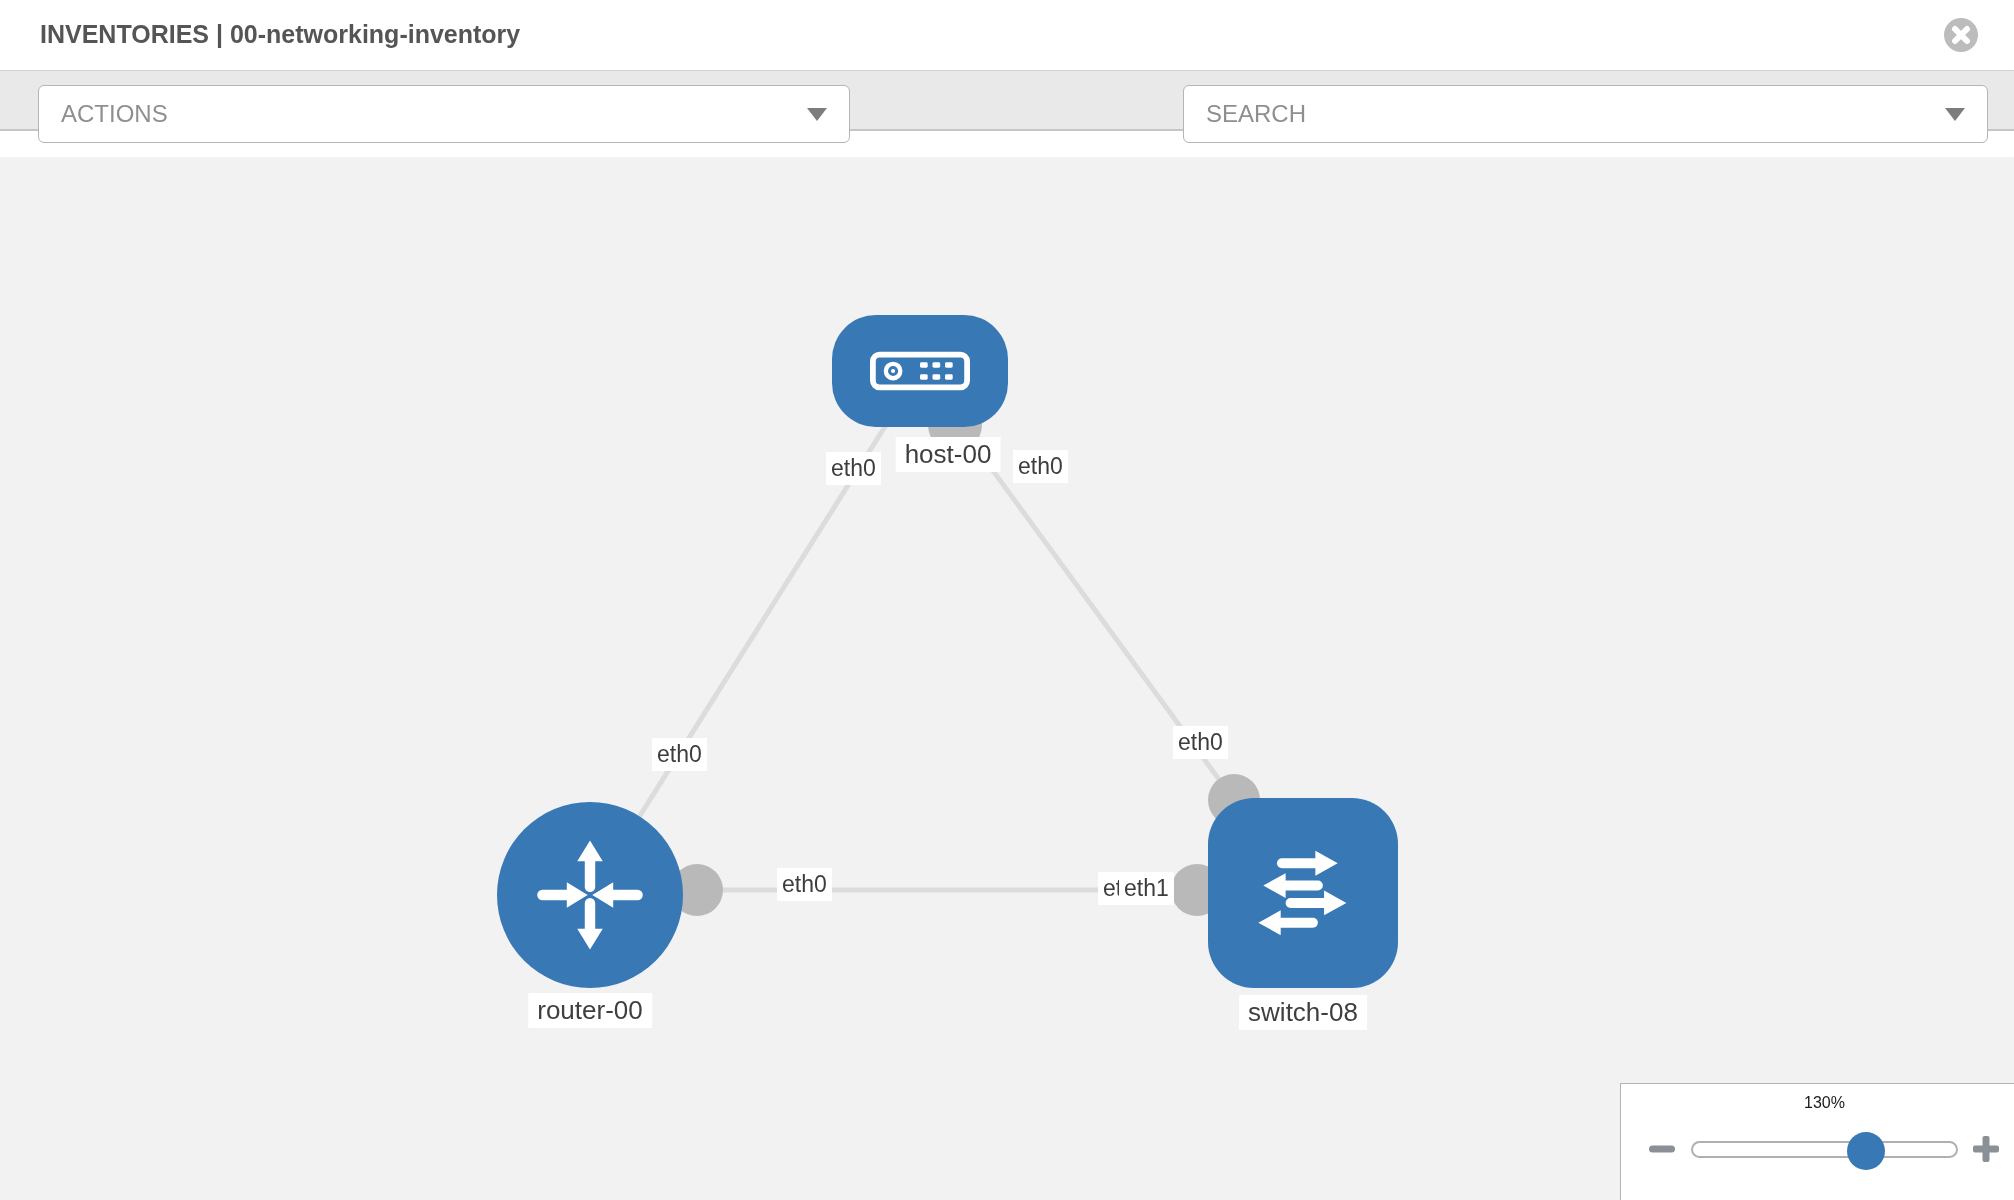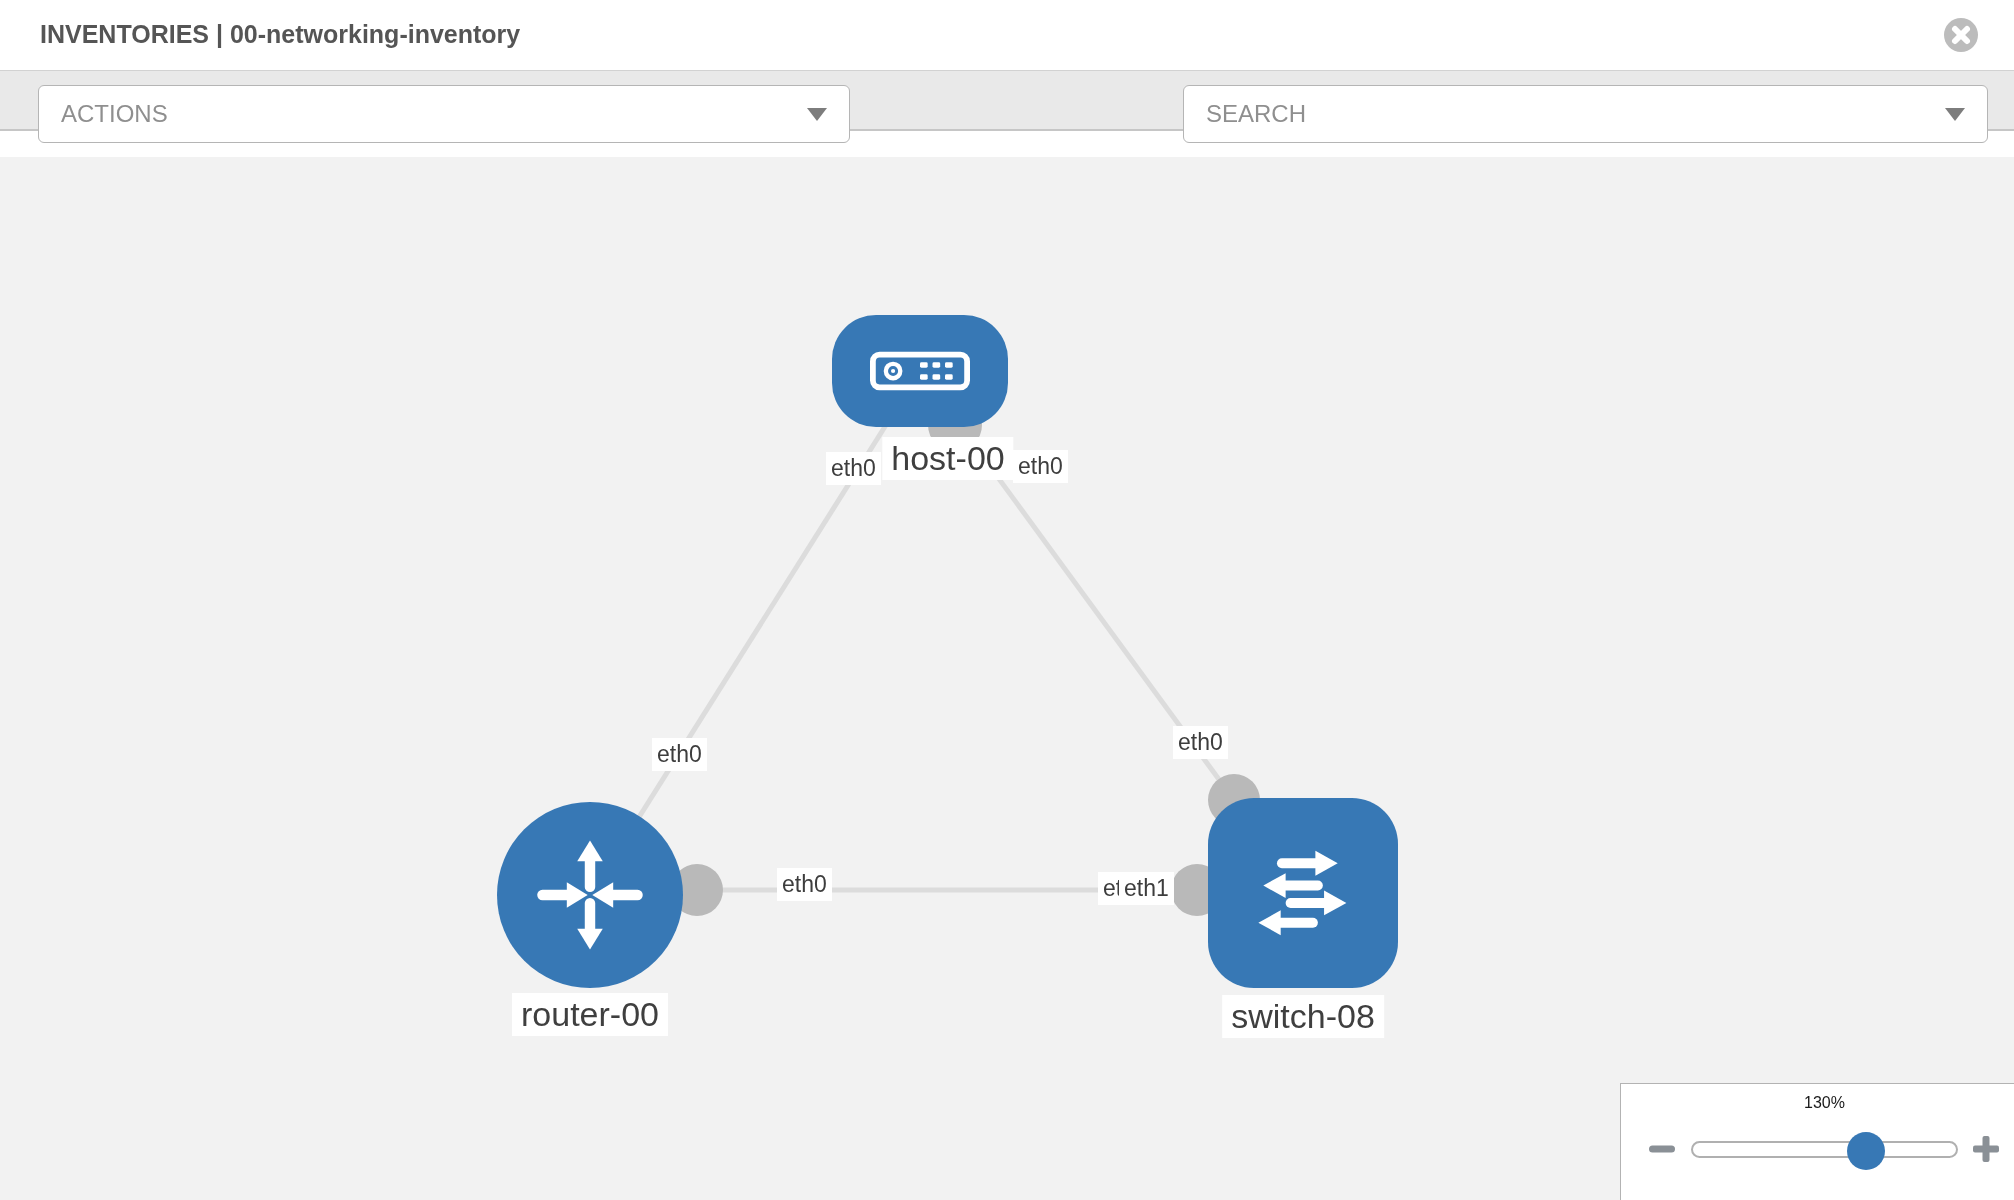--- a/index.html
+++ b/index.html
@@ -32,21 +32,21 @@
   
   .canvas { position:absolute; left:0; top:157px; width:2014px; height:1043px; background:#f2f2f2; }
   .links-svg { position:absolute; left:0; top:0; z-index:1; }
   .iface { position:absolute; border-radius:50%; background:#b9b9b9; z-index:2; cursor:pointer; }
   .node { position:absolute; background:#3778b5; z-index:3; cursor:pointer;
           display:flex; align-items:center; justify-content:center; }
   .node-host   { left:832px;  top:158px; width:176px; height:112px; border-radius:44px; }
   .node-router { left:497px;  top:645px; width:186px; height:186px; border-radius:50%; }
   .node-switch { left:1208px; top:641px; width:190px; height:190px; border-radius:46px; }
 
-  .name-label { position:absolute; z-index:5; background:#fff; color:#3f3f3f; font-size:34px;
+  .name-label { position:absolute; z-index:5; background:#fff; color:#3f3f3f; font-size:26px;
                 padding:2px 9px; white-space:nowrap; transform:translateX(-50%); }
   .eth-label  { position:absolute; z-index:4; background:#fff; color:#3d3d3d; font-size:23px;
                 padding:1px 5px; white-space:nowrap; line-height:1.35; }
   .eth-front  { z-index:5; }
 
   
   .zoom-panel { position:absolute; left:1620px; top:1083px; width:395px; height:118px; background:#fff;
                 border:1px solid #b3b3b3; z-index:6; }
   .zoom-level { position:absolute; left:70px; top:10px; width:267px; text-align:center;
                 font-size:16px; color:#1a1a1a; }

